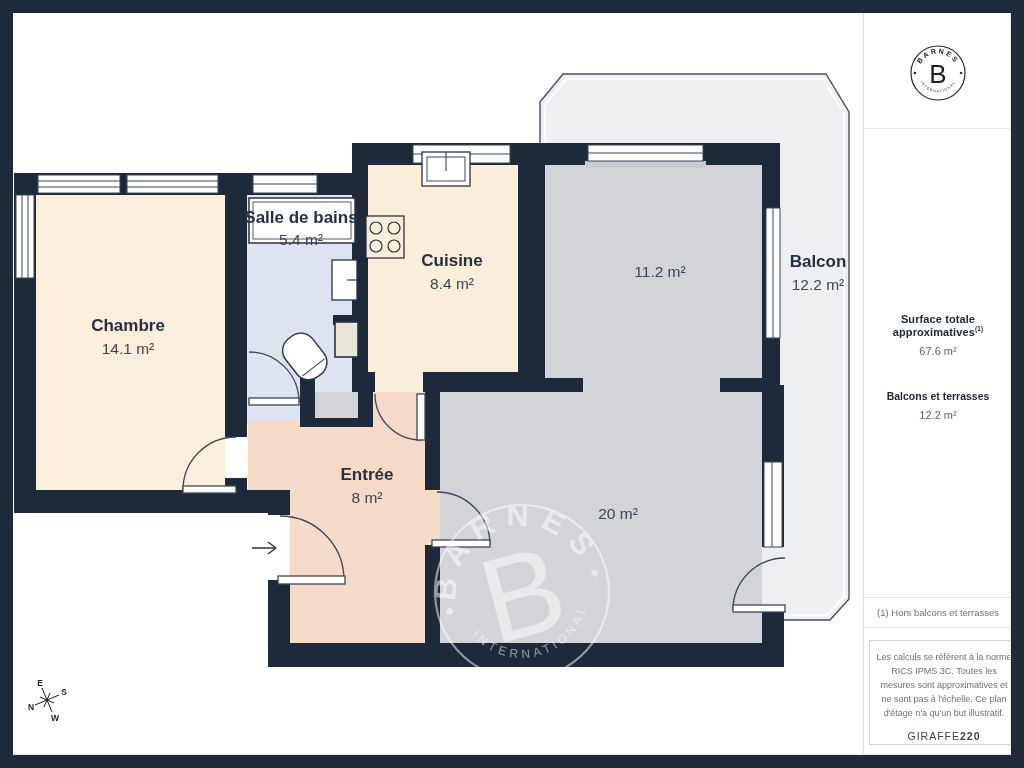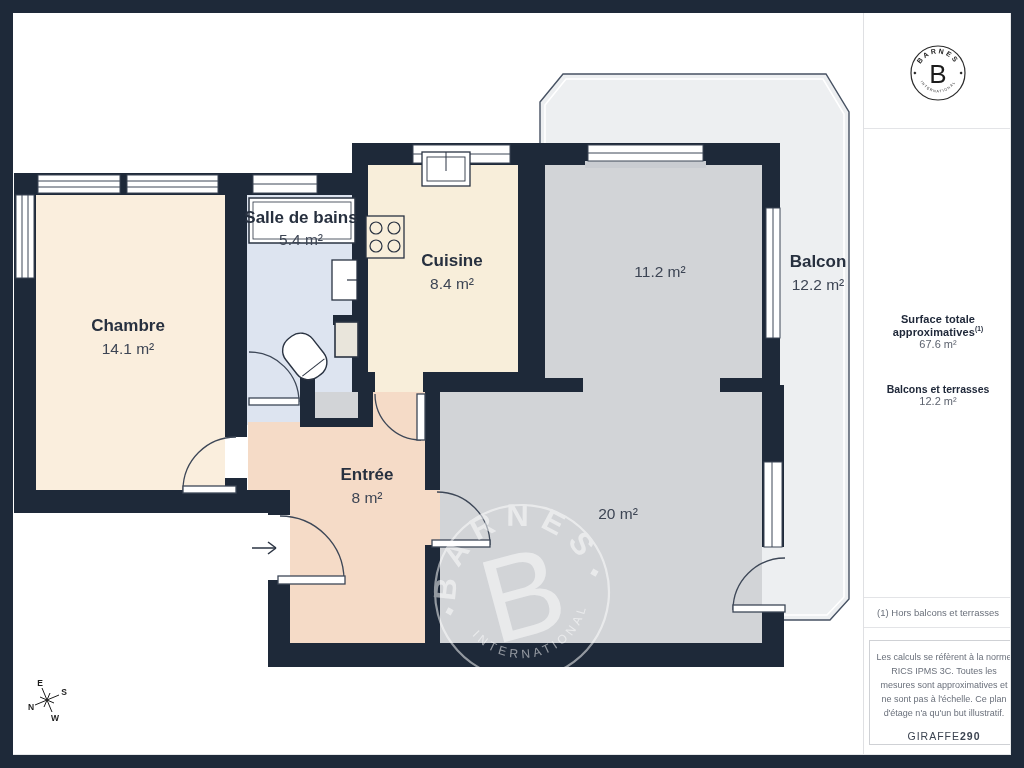--- a/index.html
+++ b/index.html
@@ -15,21 +15,21 @@
              outline:1px solid #e6e7e9;z-index:39;pointer-events:none;}
   #plan-svg{position:absolute;left:0;top:0;z-index:10;}
   
   #sidebar{position:absolute;left:863px;top:13px;width:148px;height:742px;background:#fff;
            border-left:1px solid #dfe0e3;z-index:30;}
   .sb-logo{position:absolute;left:0;top:22px;width:148px;text-align:center;}
   .sb-div1{position:absolute;left:0;top:115px;width:148px;border-top:1px solid #e3e4e7;}
   .sb-summary{position:absolute;left:0;top:300px;width:148px;text-align:center;color:#20293a;}
   .sb-title{font-size:11px;font-weight:bold;letter-spacing:.1px;}
   .sb-title sup{font-size:6.5px;}
-  .sb-val{font-size:11px;color:#5c626e;}
+  .sb-val{font-size:11px;color:#5c626e;margin-top:7px;}
   .sb-lab2{font-size:10.5px;font-weight:bold;margin-top:33px;}
   .sb-footnote{position:absolute;left:0;top:584px;width:148px;border-top:1px solid #e3e4e7;
                border-bottom:1px solid #e3e4e7;padding:9px 0;text-align:center;
                font-size:9.5px;color:#6a707b;}
   .sb-box{position:absolute;left:5px;top:627px;width:136px;border:1px solid #cfd1d5;
           padding:10px 6px 2px 6px;text-align:center;}
   .sb-box-text{font-size:9px;line-height:1.55;color:#6a707b;}
   .sb-provider{margin-top:9px;font-size:10.5px;letter-spacing:1px;color:#3b4350;}
   .sb-provider .g360{font-weight:bold;}
   
@@ -268,21 +268,21 @@
       <div class="sb-title"><span>Surface totale approximatives</span><sup>(1)</sup></div>
       <div class="sb-val">67.6 m²</div>
       <div class="sb-lab2">Balcons et terrasses</div>
       <div class="sb-val">12.2 m²</div>
     </div>
 
     <div class="sb-footnote">(1) Hors balcons et terrasses</div>
 
     <div class="sb-box">
       <div class="sb-box-text">Les calculs se réfèrent à la norme RICS IPMS 3C. Toutes les mesures sont approximatives et ne sont pas à l'échelle. Ce plan d'étage n'a qu'un but illustratif.</div>
-      <div class="sb-provider"><span>GIRAFFE</span><span class="g360">290</span></div>
+      <div class="sb-provider"><span>GIRAFFE</span><span class="g360">220</span></div>
     </div>
   </div>
 
   <div class="innerline"></div>
   <div class="frame top"></div>
   <div class="frame bottom"></div>
   <div class="frame left"></div>
   <div class="frame right"></div>
 </div>
 

